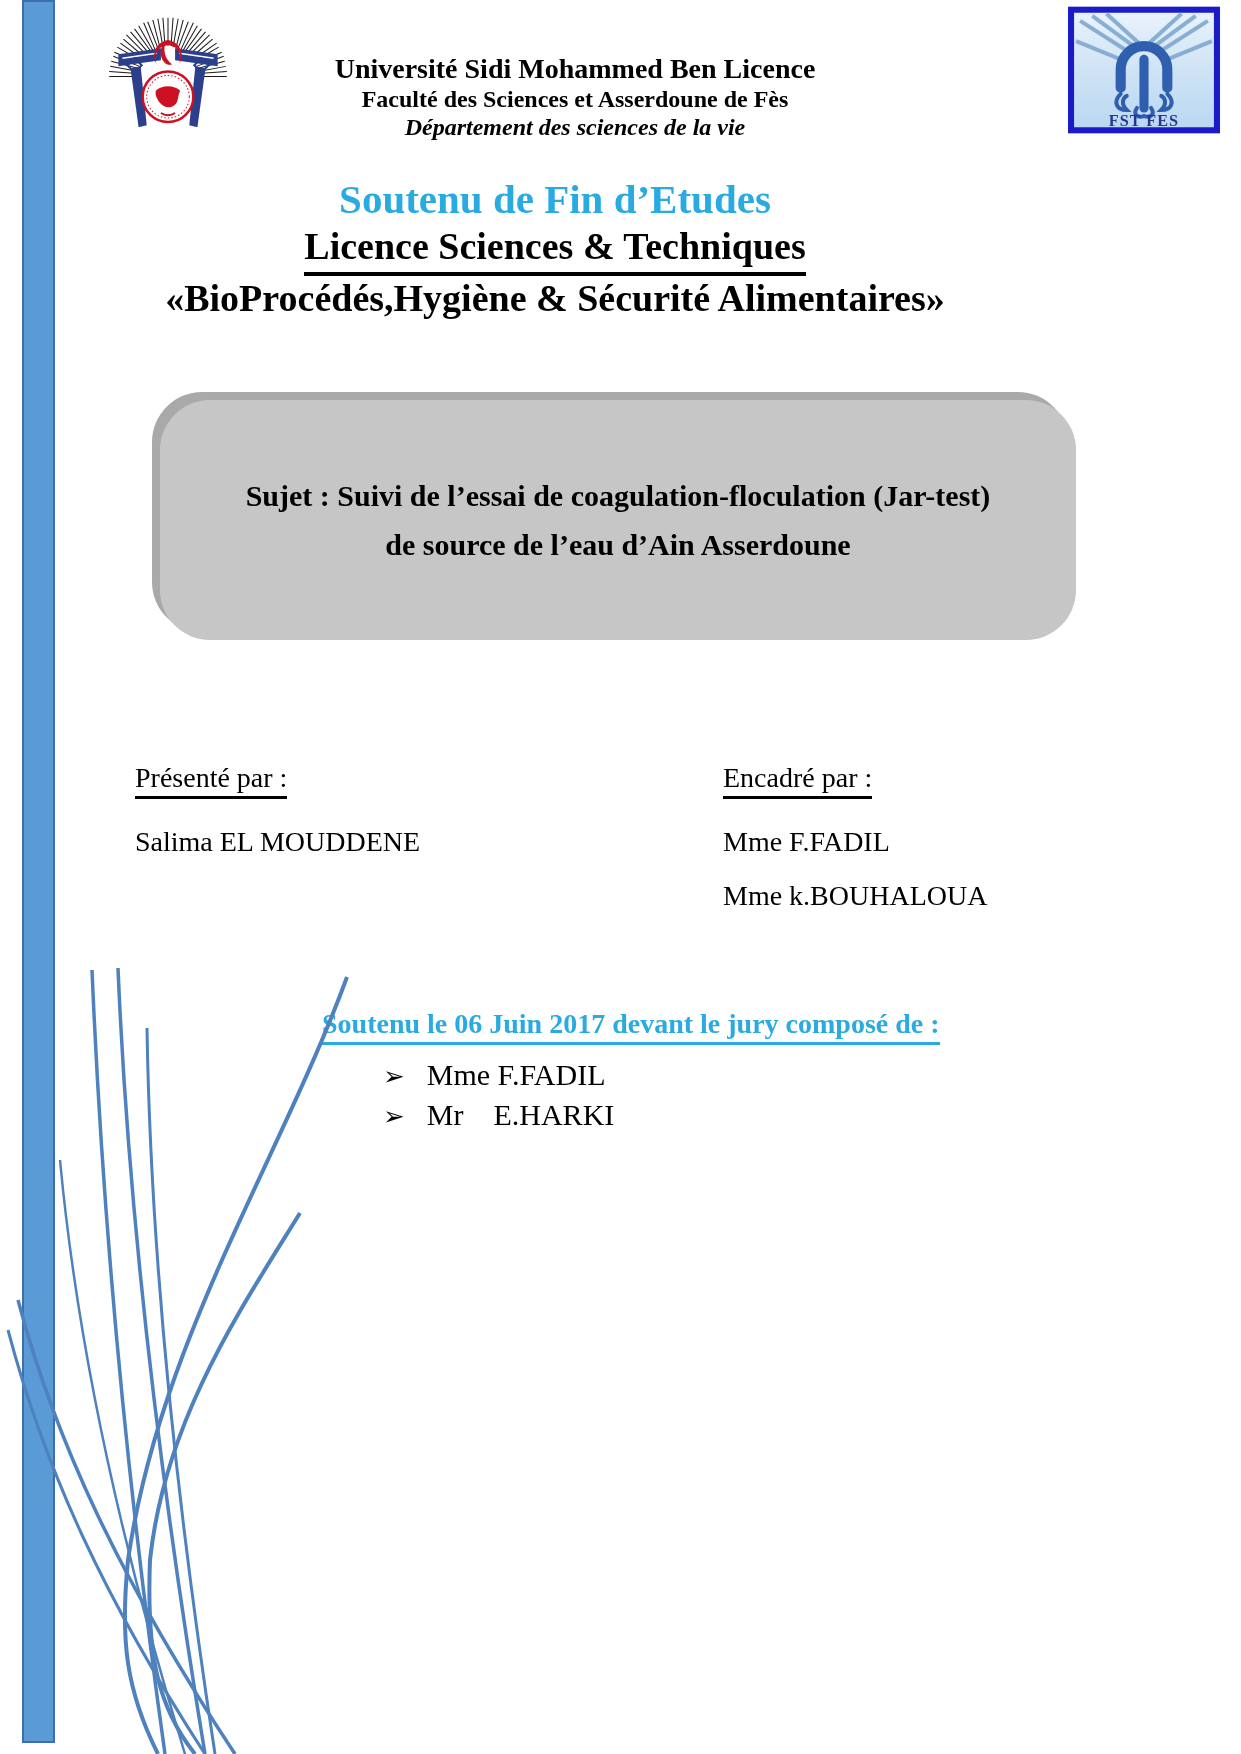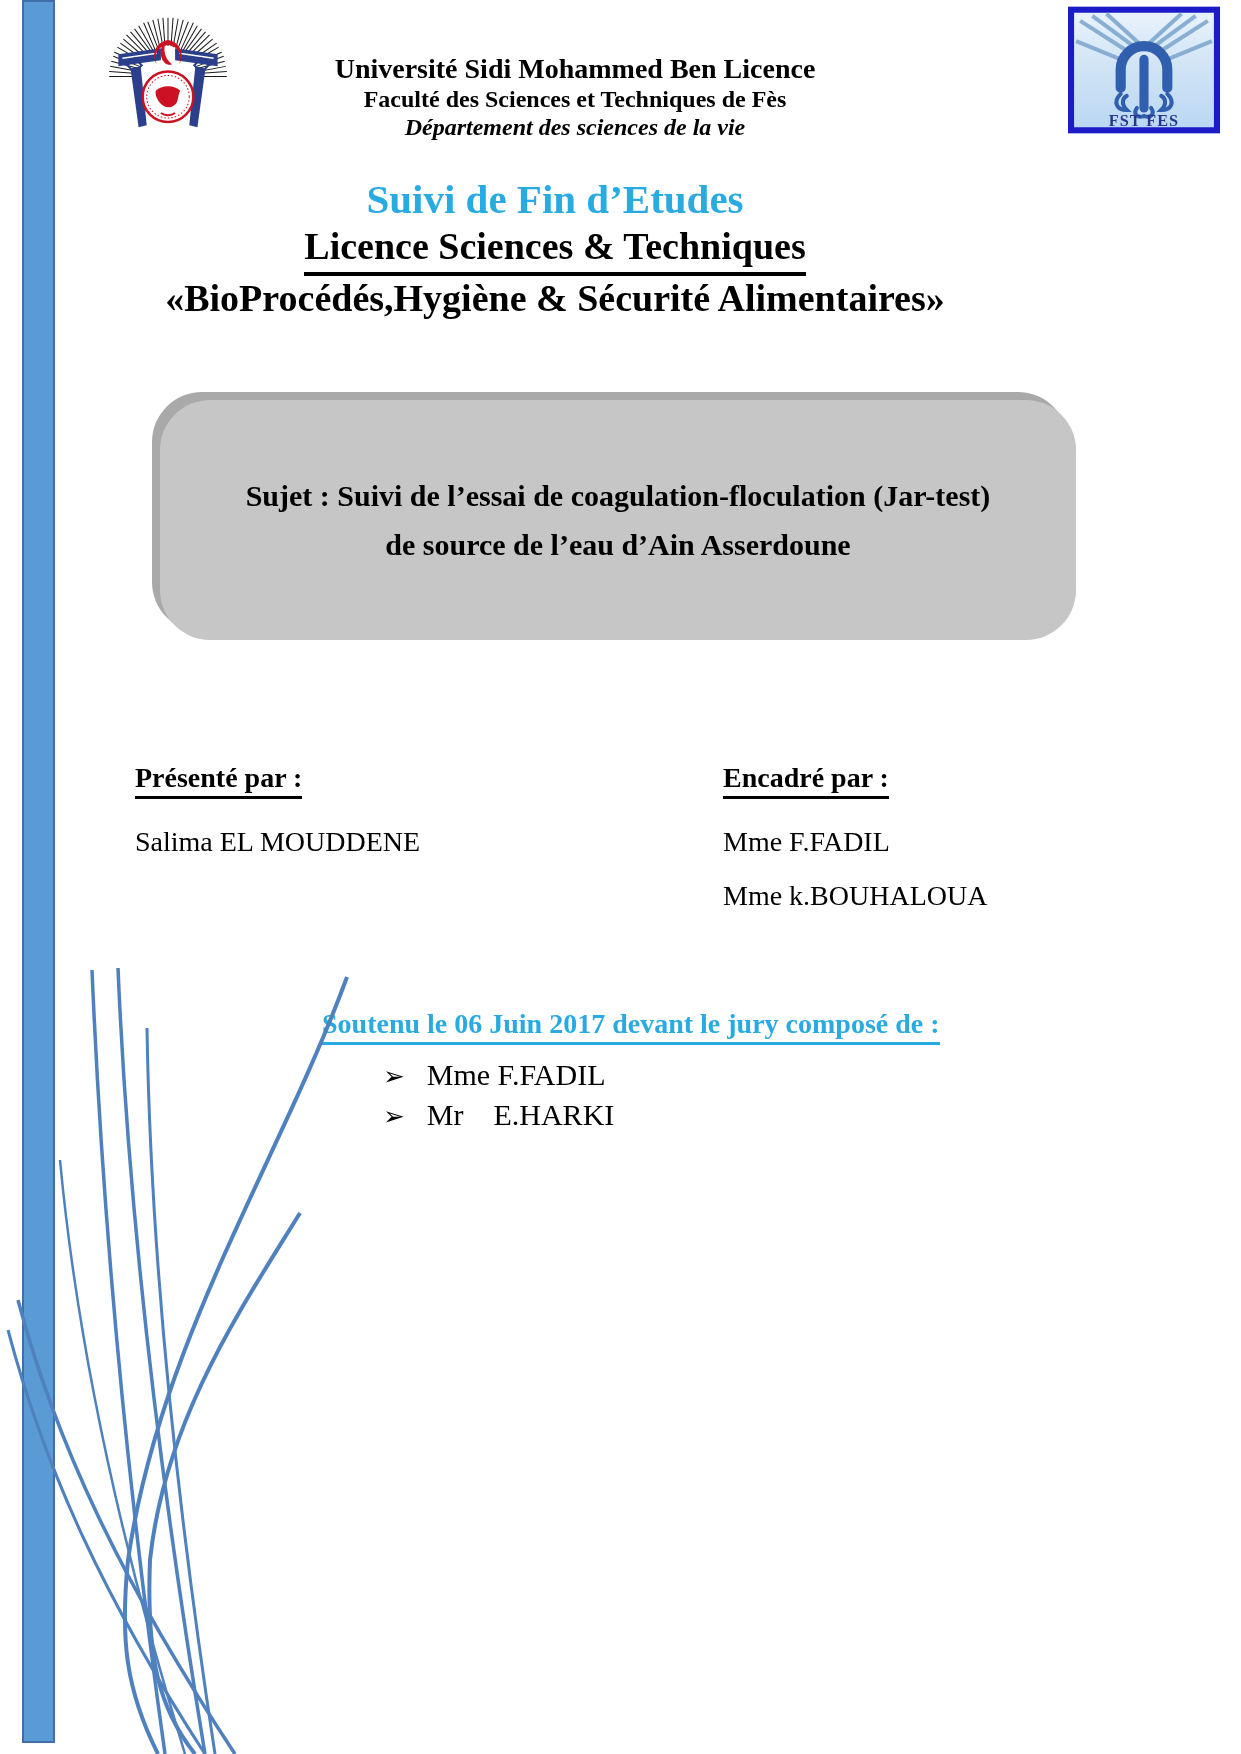--- a/index.html
+++ b/index.html
@@ -38,21 +38,21 @@
     background:#a9a9a9;border-radius:50px;
   }
   .subject-box{
     position:absolute;left:160px;top:400px;width:916px;height:240px;
     background:#C6C6C6;border-radius:50px;
     display:flex;flex-direction:column;justify-content:center;align-items:center;
     font-size:30px;font-weight:bold;line-height:1.65;text-align:center;
   }
   
   .label-underline{
-    font-size:28px;font-weight:bold;
+    font-size:28px;font-weight:normal;
     border-bottom:3px solid #000;display:inline-block;padding-bottom:2px;
   }
   .presented-label{position:absolute;left:135px;top:762px;}
   .encadre-label{position:absolute;left:723px;top:762px;}
   .presented-name{position:absolute;left:135px;top:826px;font-size:28px;}
   .encadre-name1{position:absolute;left:723px;top:826px;font-size:28px;}
   .encadre-name2{position:absolute;left:723px;top:880px;font-size:28px;text-align:center;}
   
   .defense-heading{
     position:absolute;left:322px;top:1008px;
@@ -163,26 +163,26 @@
       <path d="M52 86 C44 94 48 102 58 102 C52 96 54 90 58 88" stroke-width="4"></path>
       <path d="M98 86 C106 94 102 102 92 102 C98 96 96 90 92 88" stroke-width="4"></path>
       <path d="M68 100 C64 106 68 110 75 108" stroke-width="4"></path>
       <path d="M82 100 C86 106 82 110 75 108" stroke-width="4"></path>
     </g>
     <text x="75" y="118" text-anchor="middle" font-size="16" font-weight="bold" font-family="Liberation Serif, serif" letter-spacing="1" fill="#2B3590">FST FES</text>
   </svg>
 
   <div class="header-text">
     <div class="line1">Université Sidi Mohammed Ben Licence</div>
-    <div class="line2">Faculté des Sciences et Techniques de Fès</div>
+    <div class="line2">Faculté des Sciences et Asserdoune de Fès</div>
     <div class="line3">Département des sciences de la vie</div>
   </div>
 
   <div class="titles">
-    <div class="title-project">Suivi de Fin d’Etudes</div>
+    <div class="title-project">Soutenu de Fin d’Etudes</div>
     <div class="title-degree"><span class="u">Licence Sciences &amp; Techniques</span></div>
     <div class="title-spec">«BioProcédés,Hygiène &amp; Sécurité Alimentaires»</div>
   </div>
 
   <div class="subject-shadow"></div>
   <div class="subject-box">
     <div>Sujet : Suivi de l’essai de coagulation-floculation (Jar-test)</div>
     <div>de source de l’eau d’Ain Asserdoune</div>
   </div>
 

